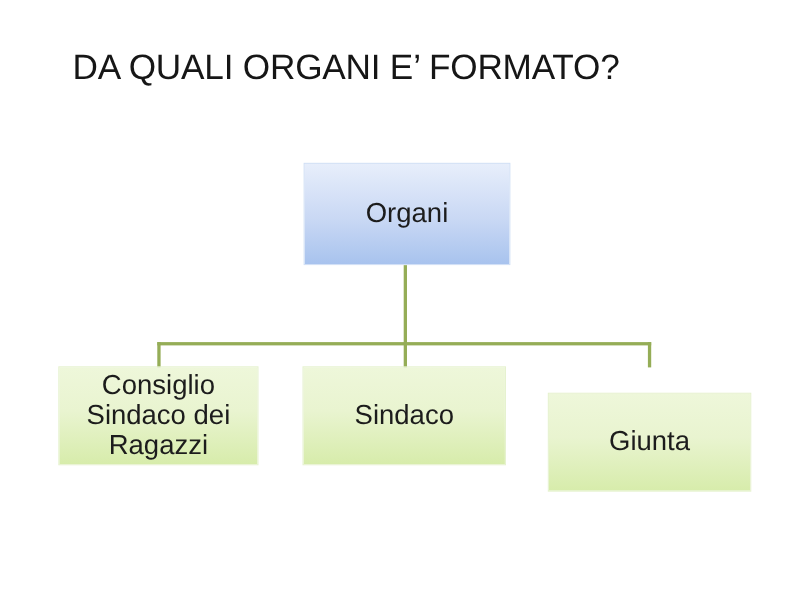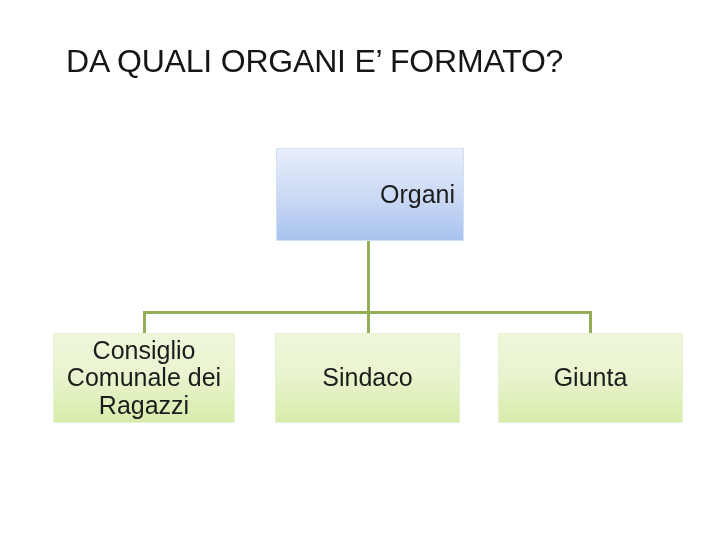--- a/index.html
+++ b/index.html
@@ -37,31 +37,30 @@
     color: #1c1c1c;
     padding: 0 8px;
   }
   .node-root {
     left: 276px;
     top: 148px;
     width: 188px;
     height: 93px;
     background: linear-gradient(180deg, #e7eefb 0%, #c9d8f4 55%, #a8c3ee 100%);
     border: 1px solid #d2e0f6;
-    justify-content: flex-end;
   }
   .node-child {
     top: 333px;
     height: 90px;
     background: linear-gradient(180deg, #eef7da 0%, #e9f4d0 45%, #d7ecab 100%);
     border: 1px solid #e6f2cf;
   }
   .node-child-1 { left: 53px;  width: 182px; }
   .node-child-2 { left: 275px; width: 185px; }
-  .node-child-3 { left: 498px; width: 185px; }
+  .node-child-3 { left: 498px; width: 185px; margin-top: 24px; }
   .conn {
     position: absolute;
     background: #95ad57;
   }
   .conn-top-stub   { left: 367px; top: 241px; width: 3px;   height: 72px; }
   .conn-crossbar   { left: 143px; top: 311px; width: 449px; height: 3px;  }
   .conn-left-stub  { left: 143px; top: 311px; width: 3px;   height: 23px; }
   .conn-mid-stub   { left: 367px; top: 311px; width: 3px;   height: 23px; }
   .conn-right-stub { left: 589px; top: 311px; width: 3px;   height: 23px; }
 </style>
@@ -76,21 +75,21 @@
   <div class="conn conn-crossbar"></div>
   <div class="conn conn-left-stub"></div>
   <div class="conn conn-mid-stub"></div>
   <div class="conn conn-right-stub"></div>
 
   <div class="node node-root">
     <span>Organi</span>
   </div>
 
   <div class="node node-child node-child-1">
-    <span>Consiglio Comunale dei Ragazzi</span>
+    <span>Consiglio Sindaco dei Ragazzi</span>
   </div>
 
   <div class="node node-child node-child-2">
     <span>Sindaco</span>
   </div>
 
   <div class="node node-child node-child-3">
     <span>Giunta</span>
   </div>
 

